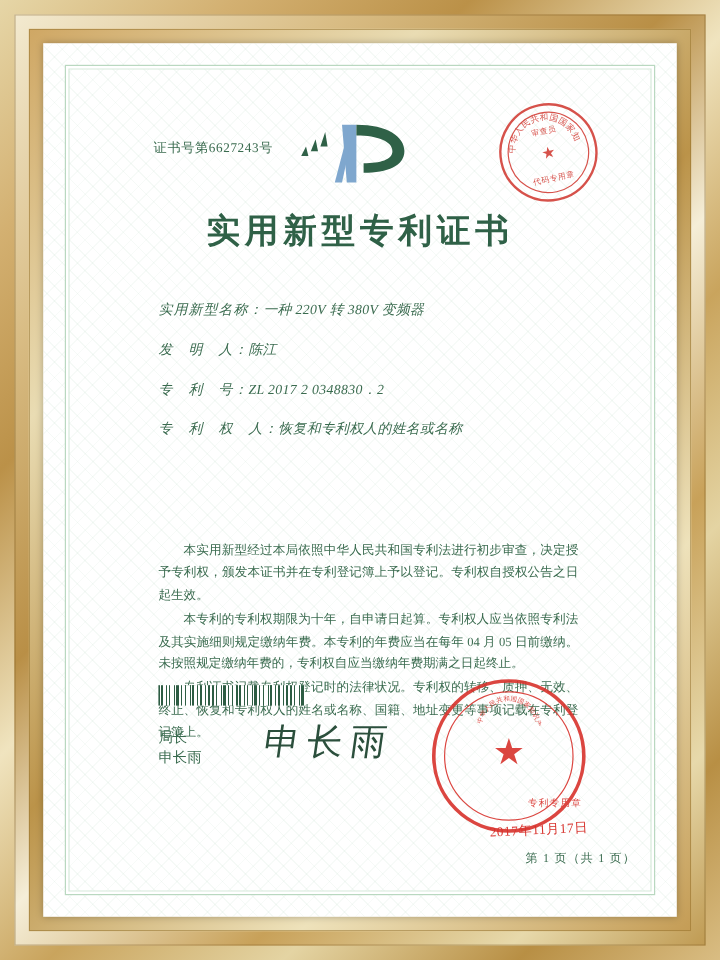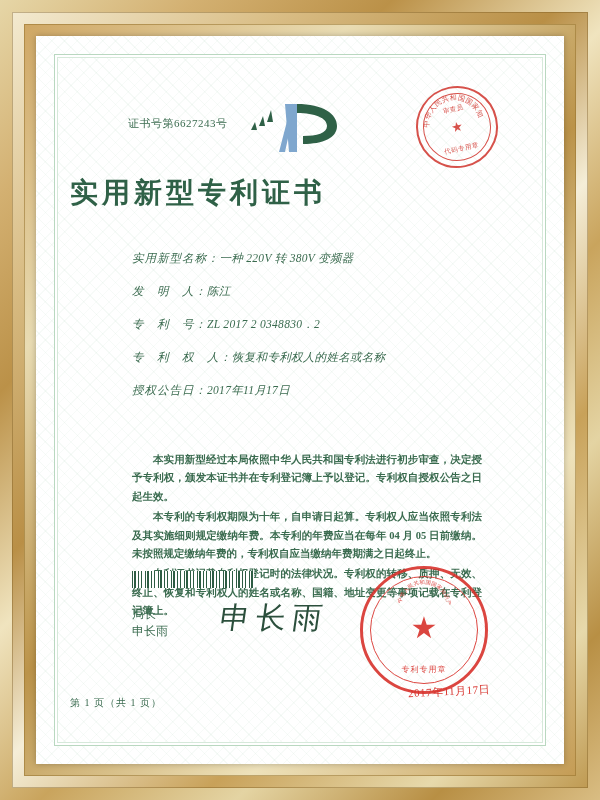--- a/index.html
+++ b/index.html
@@ -147,20 +147,21 @@
     text-align: center;
     font-size: 6.5px;
     letter-spacing: 0.5px;
   }
 
   .main-title {
     position: absolute;
     left: 0;
     right: 0;
     top: 108px;
+    text-align: center;
     font-size: 28px;
     font-weight: bold;
     letter-spacing: 4px;
     color: #2f6147;
     font-family: "DejaVu Serif", serif;
   }
 
   .fields {
     position: absolute;
     left: 62px;
@@ -187,21 +188,20 @@
     right: 48px;
     top: 385px;
     font-size: 10.5px;
     line-height: 1.75;
     color: #3a6b4f;
     text-align: justify;
   }
   .body-text p {
     margin: 0 0 2px 0;
     text-indent: 2em;
-    font-weight: bold;
   }
 
   .barcode {
     position: absolute;
     left: 62px;
     top: 505px;
     width: 122px;
     height: 17px;
     background: repeating-linear-gradient(
       to right,
@@ -262,40 +262,40 @@
     left: 0; right: 0;
     top: 14px;
     text-align: center;
     font-size: 8px;
     letter-spacing: 1px;
   }
   .seal-main .arc-bottom {
     position: absolute;
     left: 0; right: 0;
     bottom: 16px;
-    text-align: center;
+    text-align: right;
     font-size: 8px;
     letter-spacing: 1px;
   }
   .seal-date {
     position: absolute;
     right: 40px;
     top: 618px;
     font-size: 11px;
     color: #d8322c;
     transform: rotate(-3deg);
     letter-spacing: 0.5px;
   }
 
   .page-footer {
     position: absolute;
     left: 0;
     right: 0;
-    bottom: 30px;
-    text-align: left;
+    bottom: 18px;
+    text-align: right;
     font-size: 10px;
     color: #3a6b4f;
     letter-spacing: 1px;
   }
 </style>
 </head>
 <body>
 
 <div class="certificate">
   <div class="frame-outer"></div>
@@ -354,23 +354,20 @@
         </div>
         <div class="field-row">
           <span class="field-label">发　明　人：</span><span class="field-value">陈江</span>
         </div>
         <div class="field-row">
           <span class="field-label">专　利　号：</span><span class="field-value">ZL 2017 2 0348830．2</span>
         </div>
         <div class="field-row">
           <span class="field-label">专　利　权　人：</span><span class="field-value">恢复和专利权人的姓名或名称</span>
         </div>
-        <div class="field-row">
-          <span class="field-label">授权公告日：</span><span class="field-value">2017年11月17日</span>
-        </div>
       </div>
 
       <div class="body-text">
         <p>本实用新型经过本局依照中华人民共和国专利法进行初步审查，决定授予专利权，颁发本证书并在专利登记簿上予以登记。专利权自授权公告之日起生效。</p>
         <p>本专利的专利权期限为十年，自申请日起算。专利权人应当依照专利法及其实施细则规定缴纳年费。本专利的年费应当在每年 04 月 05 日前缴纳。未按照规定缴纳年费的，专利权自应当缴纳年费期满之日起终止。</p>
         <p>专利证书记载专利权登记时的法律状况。专利权的转移、质押、无效、终止、恢复和专利权人的姓名或名称、国籍、地址变更等事项记载在专利登记簿上。</p>
       </div>
 
       <div class="barcode"></div>
 

